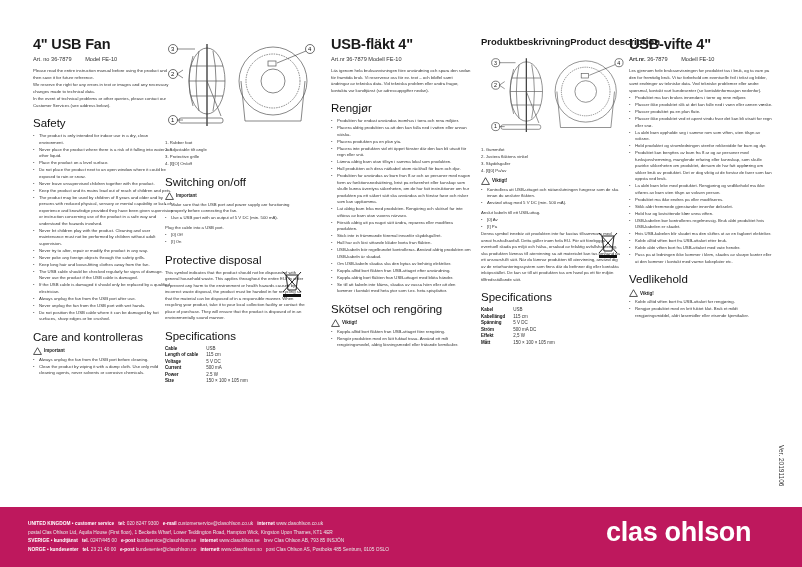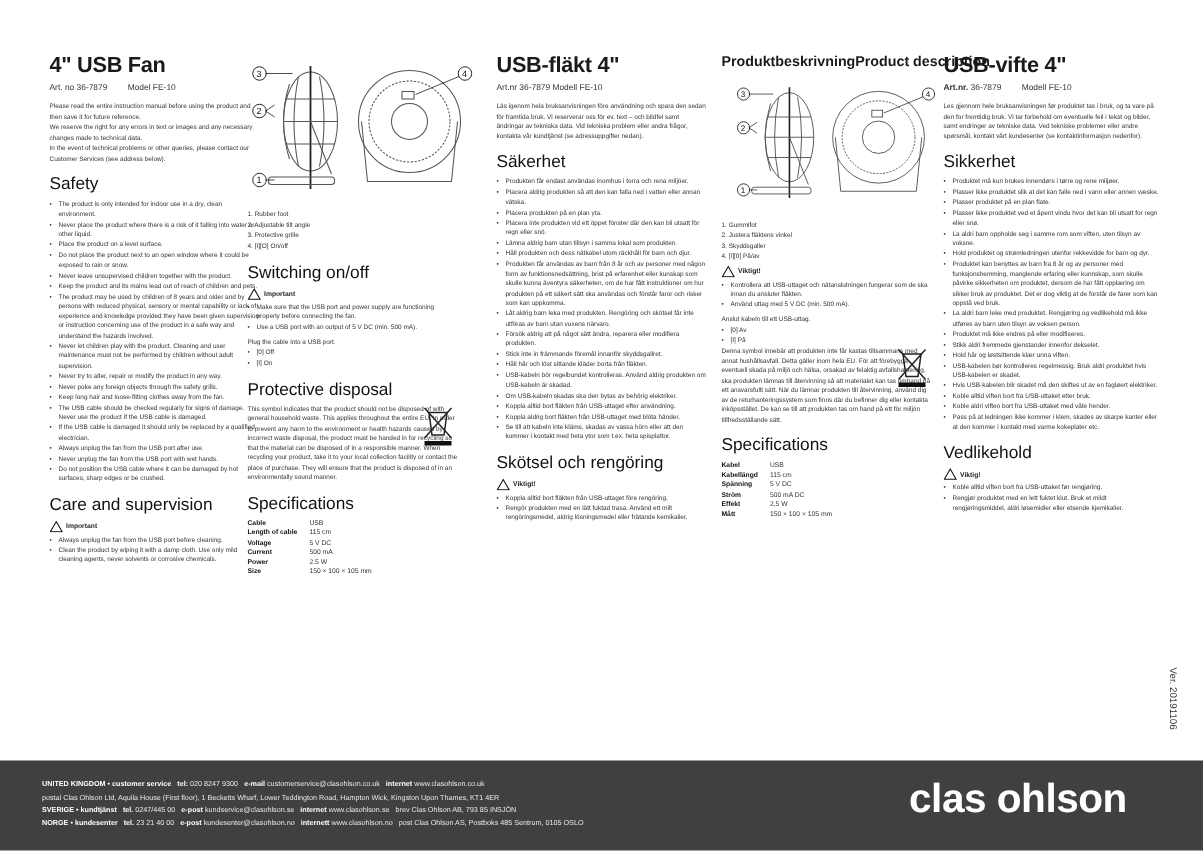--- a/index.html
+++ b/index.html
@@ -16,21 +16,21 @@
   li { position: relative; padding-left: 6px; margin-bottom: 0.5px; }
   li:before { content: "•"; position: absolute; left: 0; top: 0; }
   .important { font-size: 4.5px; font-weight: bold; display: flex; align-items: center; gap: 2px; margin: 2px 0 2px 0; }
   .warn { width: 9px; height: 8px; }
   .legend li:before { content: none; }
   .legend li { padding-left: 0; }
   table.spec { border-collapse: collapse; }
   table.spec td { font-size: 4.5px; line-height: 6.5px; color: #333; padding-right: 8px; vertical-align: top; }
   table.spec td.k { font-weight: bold; color: #111; }
   .illus { position: relative; height: 100px; width: 152px; }
-  .footer { position: absolute; left: 0; top: 507px; width: 802px; height: 60px; background: #404040; color: #fff; }
+  .footer { position: absolute; left: 0; top: 507px; width: 802px; height: 60px; background: #be185d; color: #fff; }
   .footer .lines { position: absolute; left: 28px; top: 13px; }
   .footer .line { font-size: 4.8px; line-height: 8.5px; white-space: nowrap; color: #e8e8e8; }
   .footer .line b { font-weight: bold; color: #fff; }
   .brand { position: absolute; left: 606px; top: 10px; font-size: 27px; font-weight: bold; color: #fff; letter-spacing: -0.3px; font-family: "Liberation Sans", sans-serif; }
   .ver { position: absolute; left: 785px; top: 445px; font-size: 6.5px; color: #333; transform: rotate(90deg); transform-origin: left top; white-space: nowrap; }
   .disposal-wrap { position: relative; }
   .weee { position: absolute; right: 2px; top: 0; width: 22px; height: 28px; }
 </style>
 </head>
 <body>
@@ -56,21 +56,21 @@
     <li>Never let children play with the product. Cleaning and user maintenance must not be performed by children without adult supervision.</li>
     <li>Never try to alter, repair or modify the product in any way.</li>
     <li>Never poke any foreign objects through the safety grills.</li>
     <li>Keep long hair and loose-fitting clothes away from the fan.</li>
     <li>The USB cable should be checked regularly for signs of damage. Never use the product if the USB cable is damaged.</li>
     <li>If the USB cable is damaged it should only be replaced by a qualified electrician.</li>
     <li>Always unplug the fan from the USB port after use.</li>
     <li>Never unplug the fan from the USB port with wet hands.</li>
     <li>Do not position the USB cable where it can be damaged by hot surfaces, sharp edges or be crushed.</li>
   </ul>
-  <h2>Care and supervision</h2>
+  <h2>Care and kontrolleras</h2>
   <div class="important">
     <svg class="warn" viewBox="0 0 10 9">
         <path d="M5 0.8 L9.4 8.4 L0.6 8.4 Z" fill="none" stroke="#111" stroke-width="0.8"></path>
       </svg>
     <span>Important</span>
   </div>
   <ul>
     <li>Always unplug the fan from the USB port before cleaning.</li>
     <li>Clean the product by wiping it with a damp cloth. Use only mild cleaning agents, never solvents or corrosive chemicals.</li>
   </ul>
@@ -177,21 +177,21 @@
           <td>150 × 100 × 105 mm</td>
         </tr>
   </tbody>
     </table>
 </div>
 
 <div class="col" style="left:331px; width:140px;">
   <h1>USB-fläkt 4"</h1>
   <div class="artline">Art.nr 36-7879 Modell FE-10</div>
   <p>Läs igenom hela bruksanvisningen före användning och spara den sedan för framtida bruk. Vi reserverar oss för ev. text – och bildfel samt ändringar av tekniska data. Vid tekniska problem eller andra frågor, kontakta vår kundtjänst (se adressuppgifter nedan).</p>
-  <h2>Säkerhet</h2>
+  <h2>Rengjør</h2>
   <ul>
     <li>Produkten får endast användas inomhus i torra och rena miljöer.</li>
     <li>Placera aldrig produkten så att den kan falla ned i vatten eller annan vätska.</li>
     <li>Placera produkten på en plan yta.</li>
     <li>Placera inte produkten vid ett öppet fönster där den kan bli utsatt för regn eller snö.</li>
     <li>Lämna aldrig barn utan tillsyn i samma lokal som produkten.</li>
     <li>Håll produkten och dess nätkabel utom räckhåll för barn och djur.</li>
     <li>Produkten får användas av barn från 8 år och av personer med någon form av funktionsnedsättning, brist på erfarenhet eller kunskap som skulle kunna äventyra säkerheten, om de har fått instruktioner om hur produkten på ett säkert sätt ska användas och förstår faror och risker som kan uppkomma.</li>
     <li>Låt aldrig barn leka med produkten. Rengöring och skötsel får inte utföras av barn utan vuxens närvaro.</li>
     <li>Försök aldrig att på något sätt ändra, reparera eller modifiera produkten.</li>
@@ -320,21 +320,20 @@
 </div>
 
 <div class="col" style="left:629px; width:145px;">
   <h1>USB-vifte 4"</h1>
   <div class="artline">
     <b>Art.nr.</b>
     <span>36-7879</span>
     <span>Modell FE-10</span>
   </div>
   <p>Les gjennom hele bruksanvisningen før produktet tas i bruk, og ta vare på den for fremtidig bruk. Vi tar forbehold om eventuelle feil i tekst og bilder, samt endringer av tekniske data. Ved tekniske problemer eller andre spørsmål, kontakt vårt kundesenter (se kontaktinformasjon nedenfor).</p>
-  <h2>Sikkerhet</h2>
   <ul>
     <li>Produktet må kun brukes innendørs i tørre og rene miljøer.</li>
     <li>Plasser ikke produktet slik at det kan falle ned i vann eller annen væske.</li>
     <li>Plasser produktet på en plan flate.</li>
     <li>Plasser ikke produktet ved et åpent vindu hvor det kan bli utsatt for regn eller snø.</li>
     <li>La aldri barn oppholde seg i samme rom som viften, uten tilsyn av voksne.</li>
     <li>Hold produktet og strømledningen utenfor rekkevidde for barn og dyr.</li>
     <li>Produktet kan benyttes av barn fra 8 år og av personer med funksjonshemming, manglende erfaring eller kunnskap, som skulle påvirke sikkerheten om produktet, dersom de har fått opplæring om sikker bruk av produktet. Det er dog viktig at de forstår de farer som kan oppstå ved bruk.</li>
     <li>La aldri barn leke med produktet. Rengjøring og vedlikehold må ikke utføres av barn uten tilsyn av voksen person.</li>
     <li>Produktet må ikke endres på eller modifiseres.</li>

